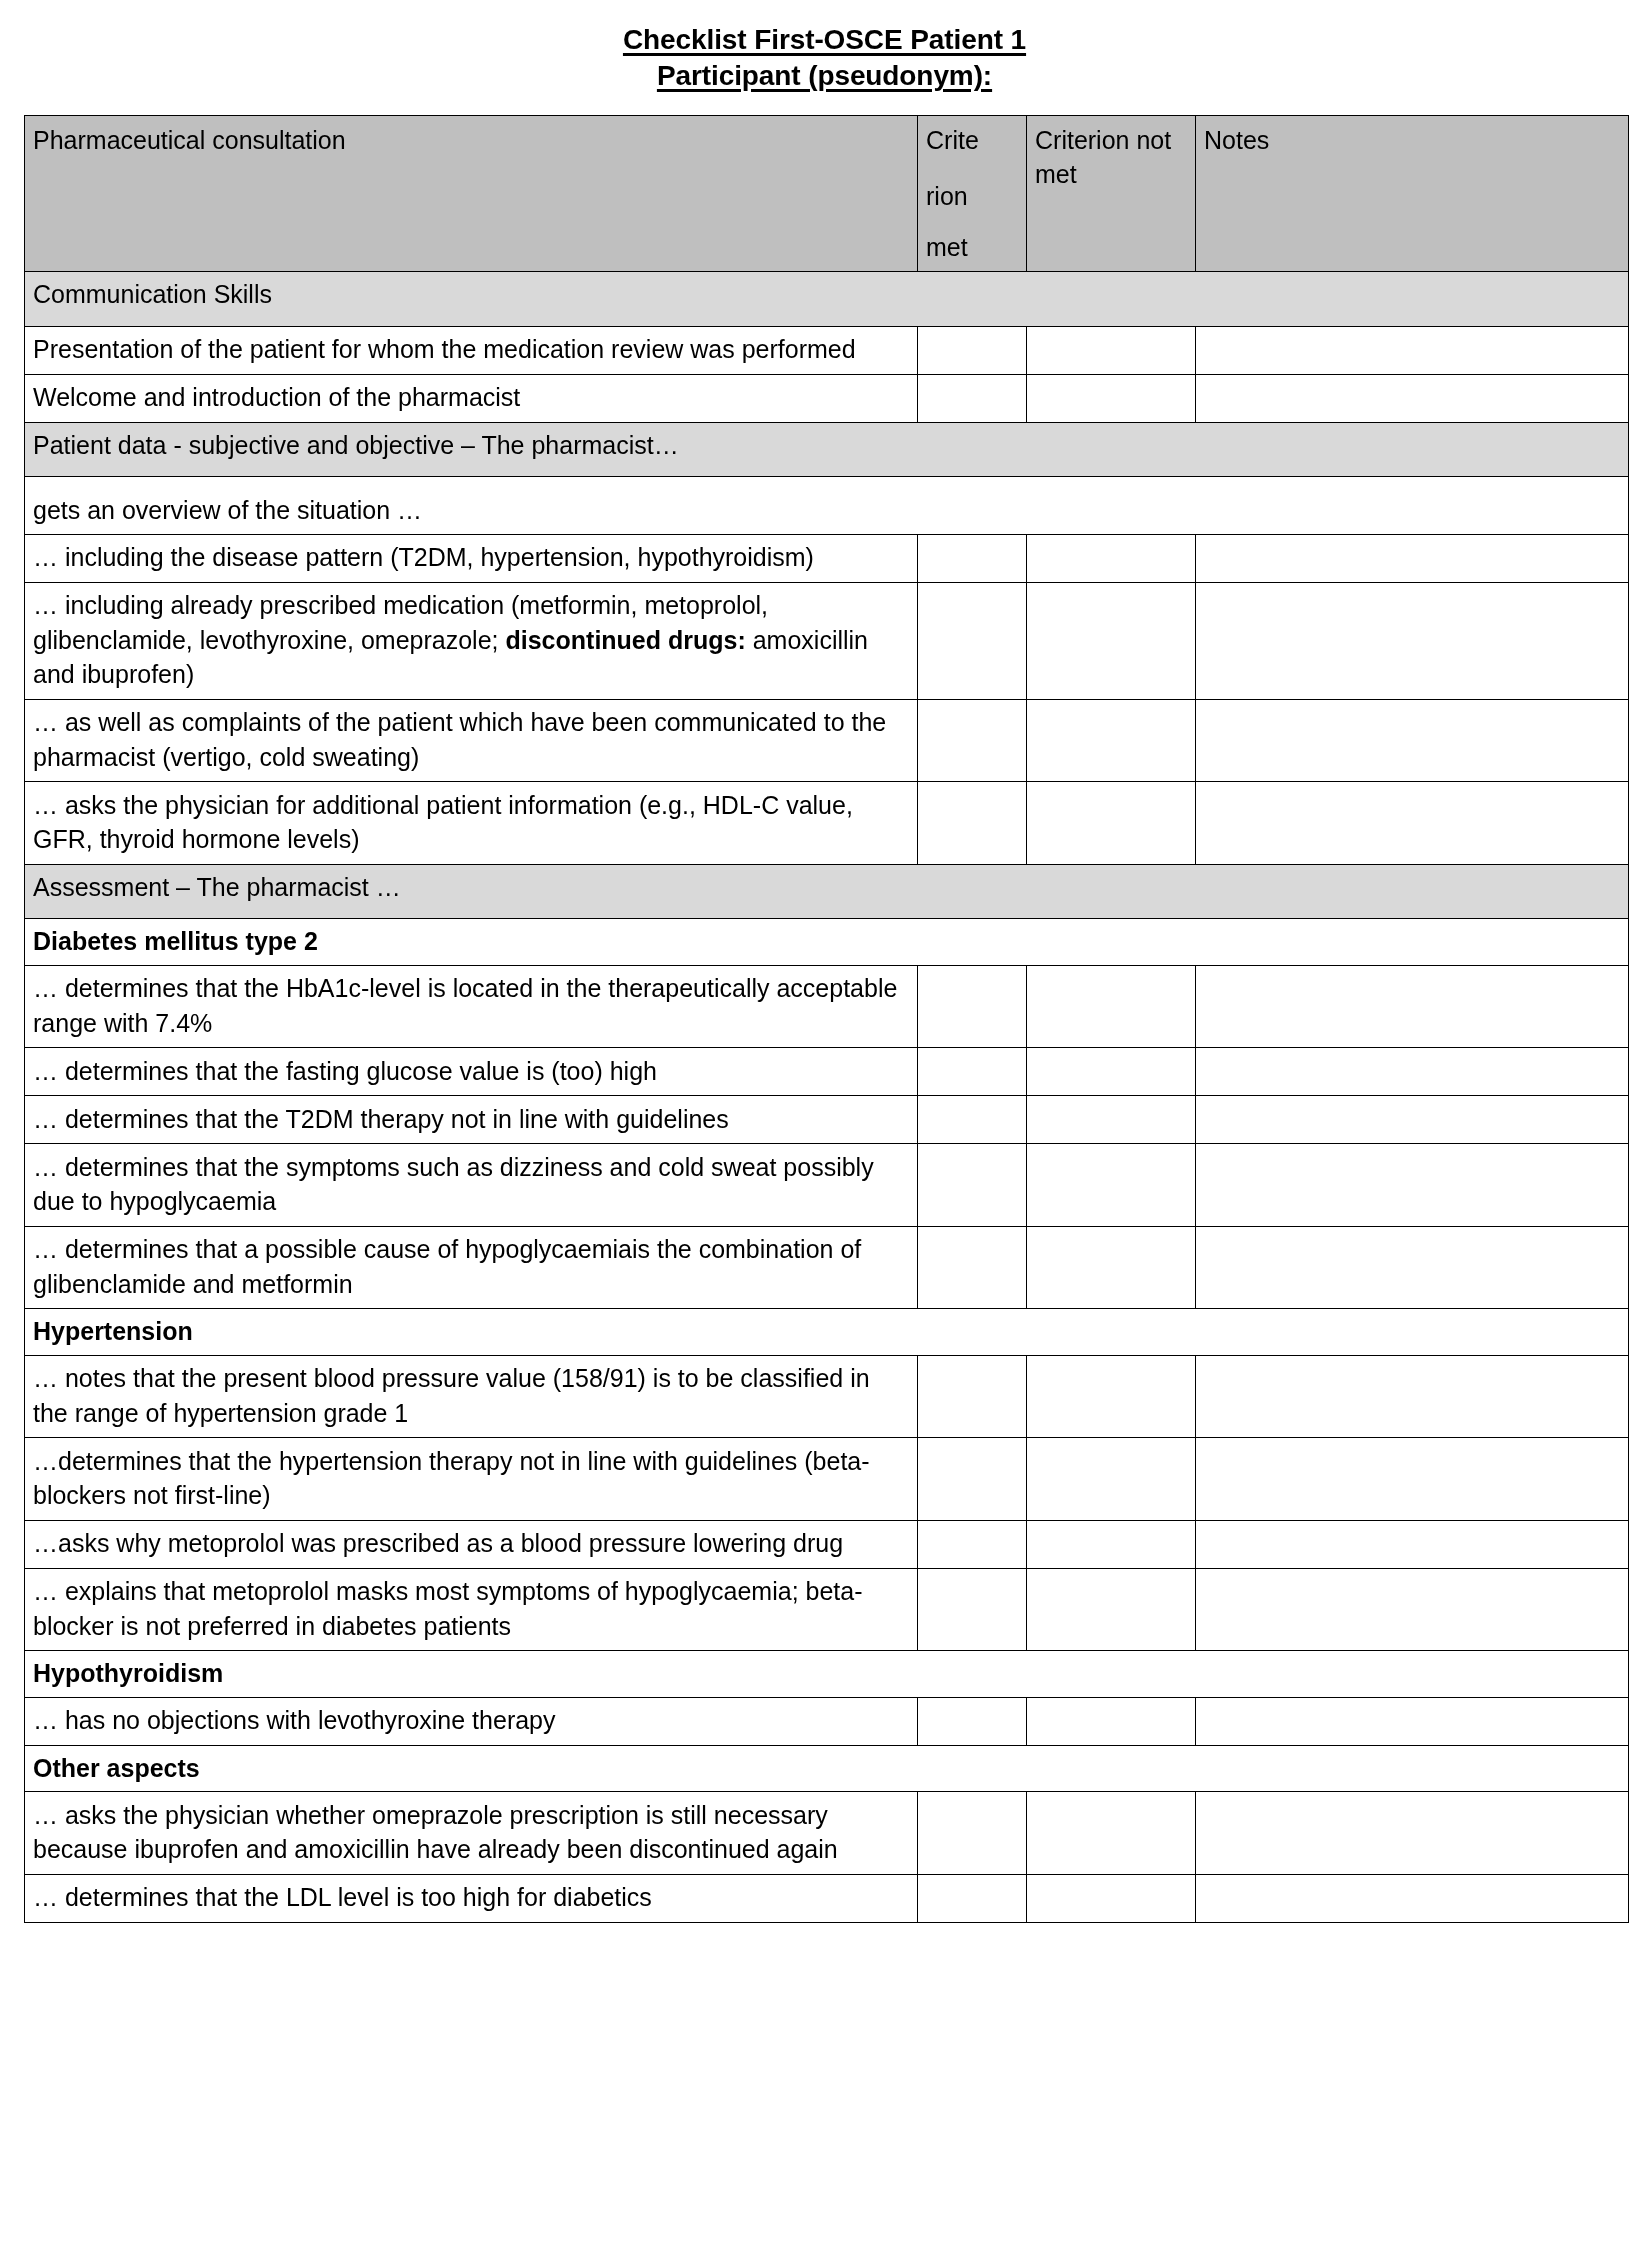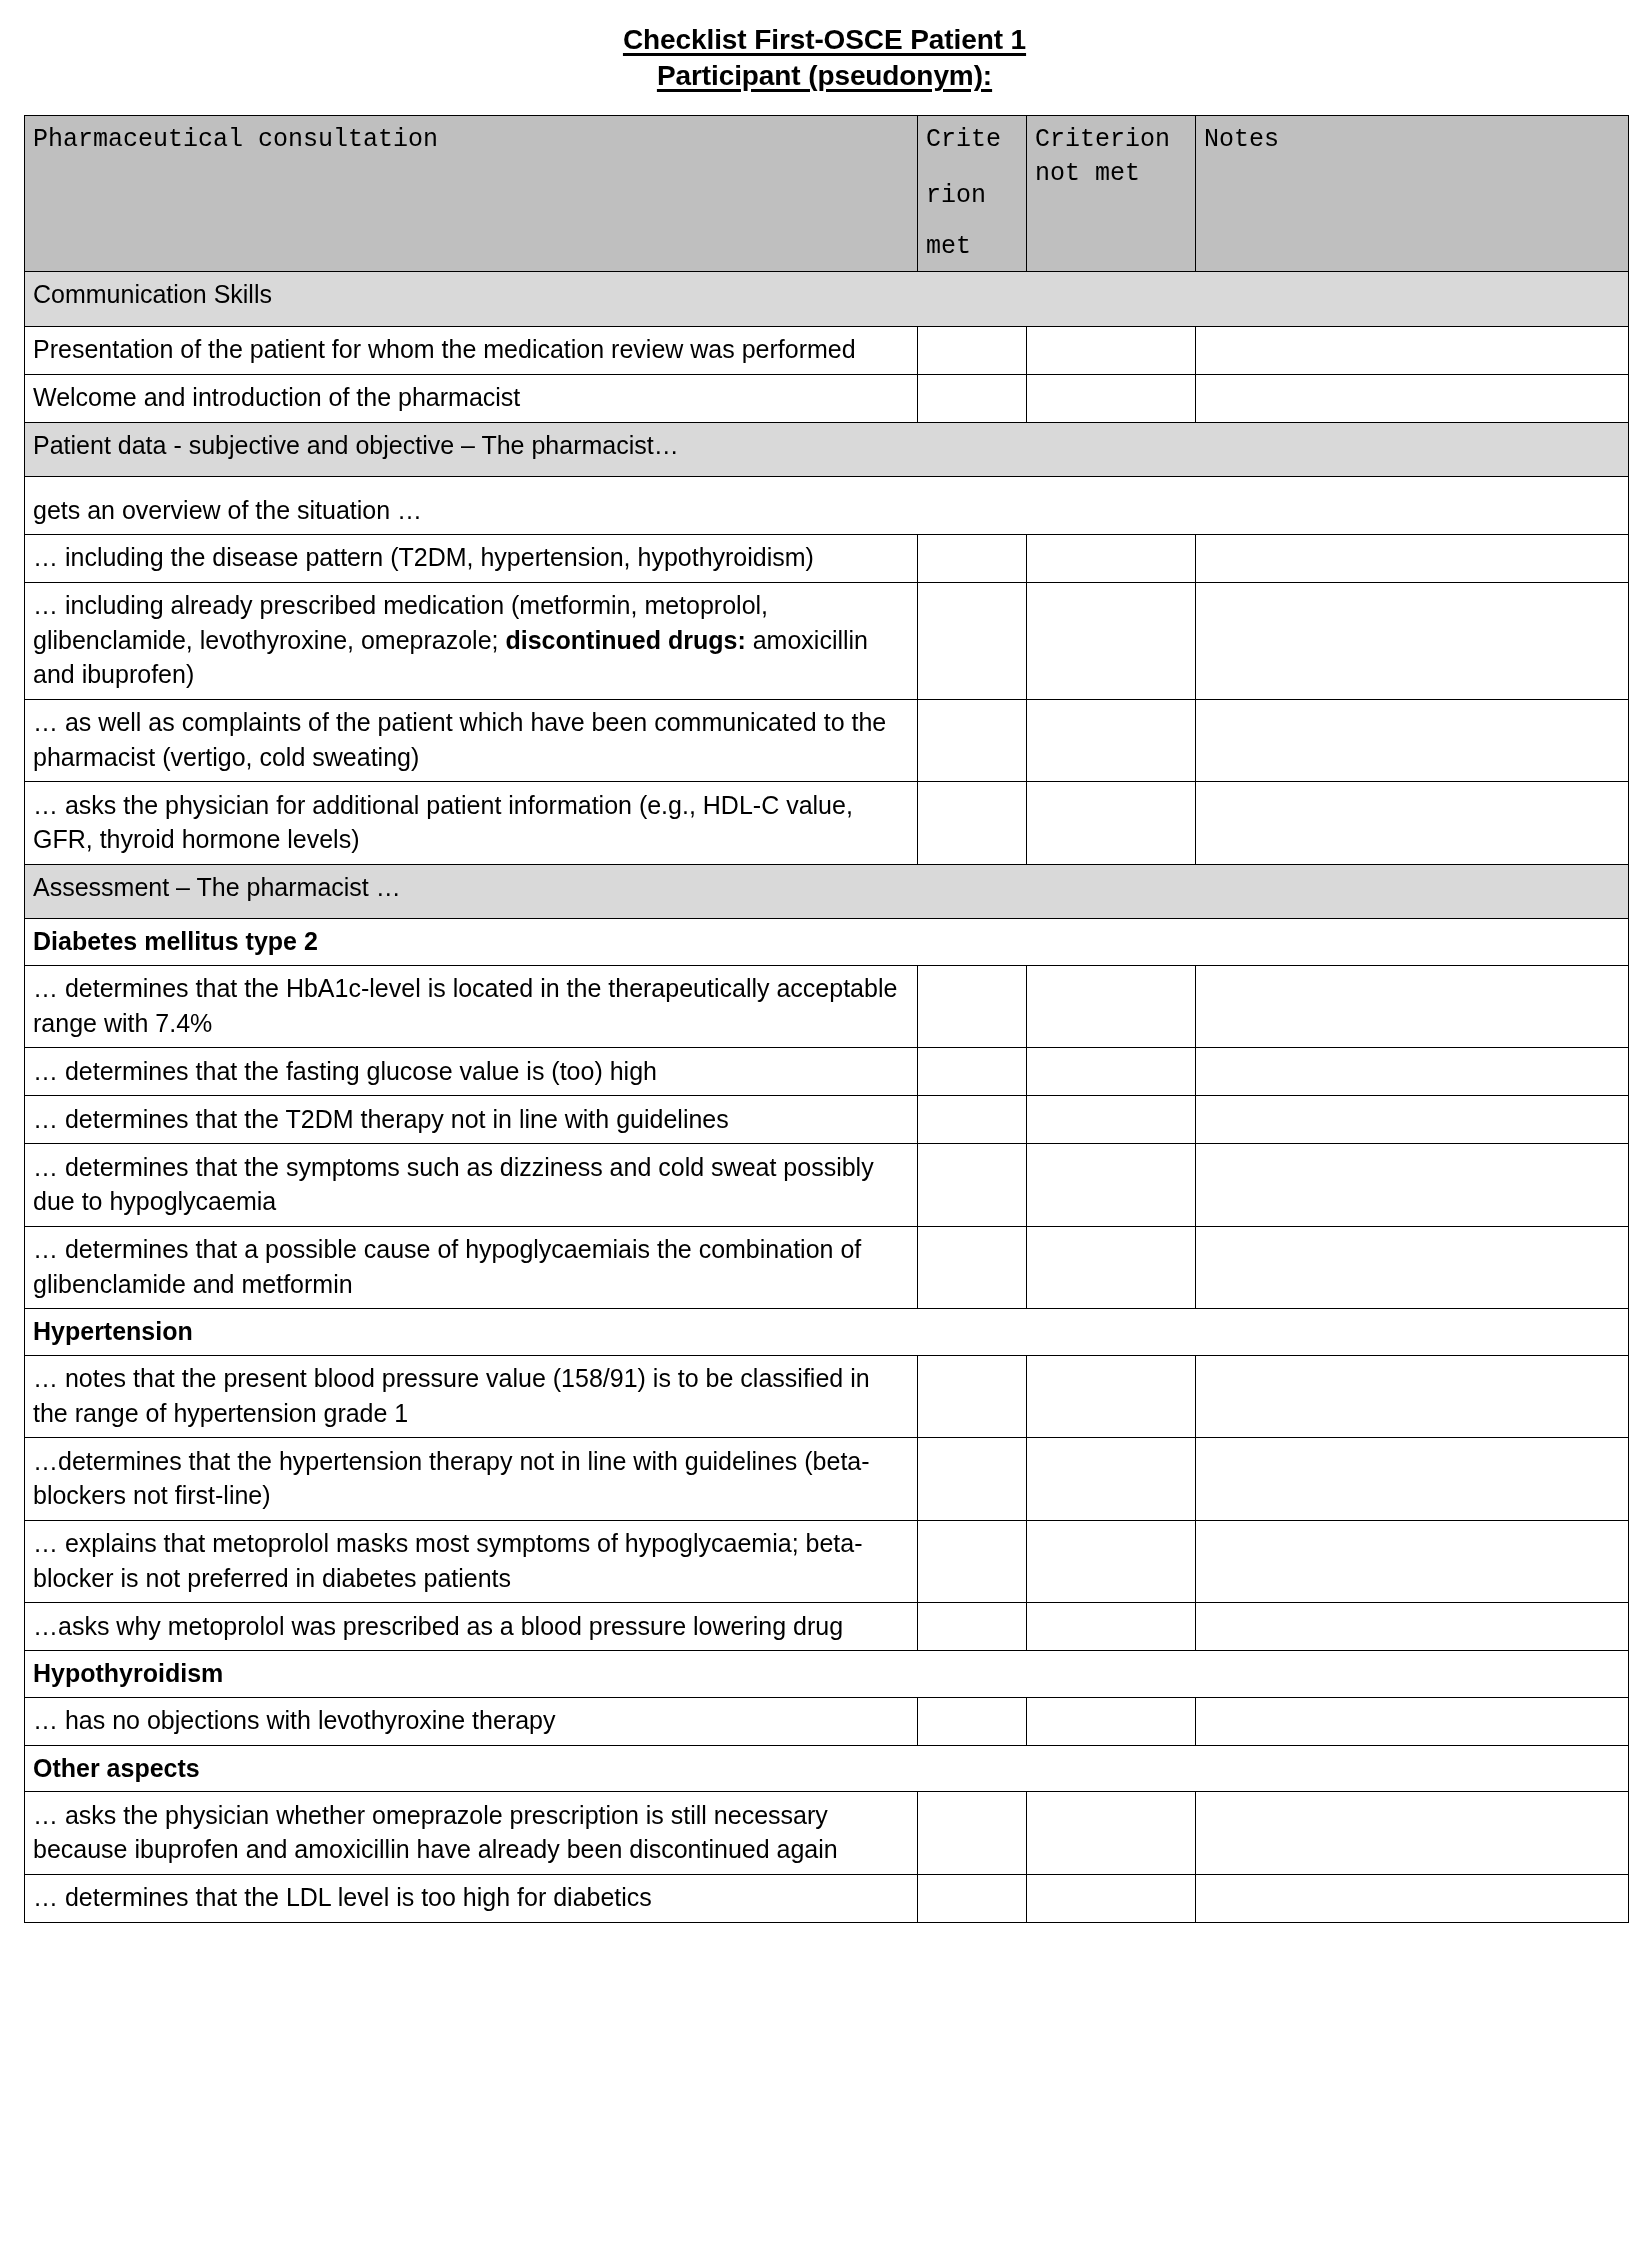--- a/index.html
+++ b/index.html
@@ -67,21 +67,20 @@
     line-height: 1.38;
     padding: 5.5px 8px 7px 8px;
     background: #ffffff;
   }
 
   
   tr.hdr td {
     background: #bfbfbf;
     height: 129px;
     padding-top: 7px;
-    font-family: Liberation Mono, monospace;
   }
   tr.hdr td.hdr-item { vertical-align: top; }
 
   
   tr.section td {
     background: #d9d9d9;
     padding-top: 5px;
     padding-bottom: 14px;
   }
 
@@ -221,27 +220,27 @@
             <td class="blank"></td>
             <td class="blank"></td>
           </tr>
           <tr>
             <td>…determines that the hypertension therapy not in line with guidelines (beta-blockers not first-line)</td>
             <td class="blank"></td>
             <td class="blank"></td>
             <td class="blank"></td>
           </tr>
           <tr>
+            <td>…asks why metoprolol was prescribed as a blood pressure lowering drug</td>
+            <td class="blank"></td>
+            <td class="blank"></td>
+            <td class="blank"></td>
+          </tr>
+          <tr>
             <td>… explains that metoprolol masks most symptoms of hypoglycaemia; beta-blocker is not preferred in diabetes patients</td>
-            <td class="blank"></td>
-            <td class="blank"></td>
-            <td class="blank"></td>
-          </tr>
-          <tr>
-            <td>…asks why metoprolol was prescribed as a blood pressure lowering drug</td>
             <td class="blank"></td>
             <td class="blank"></td>
             <td class="blank"></td>
           </tr>
           <tr class="subhead">
             <td colspan="4">Hypothyroidism</td>
           </tr>
           <tr>
             <td>… has no objections with levothyroxine therapy</td>
             <td class="blank"></td>

